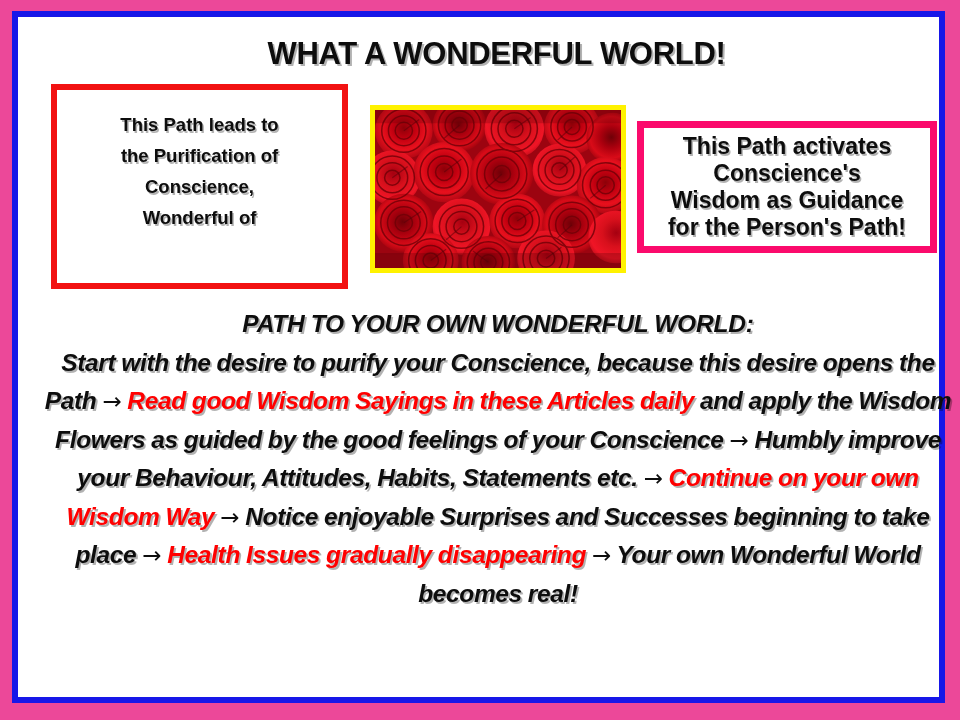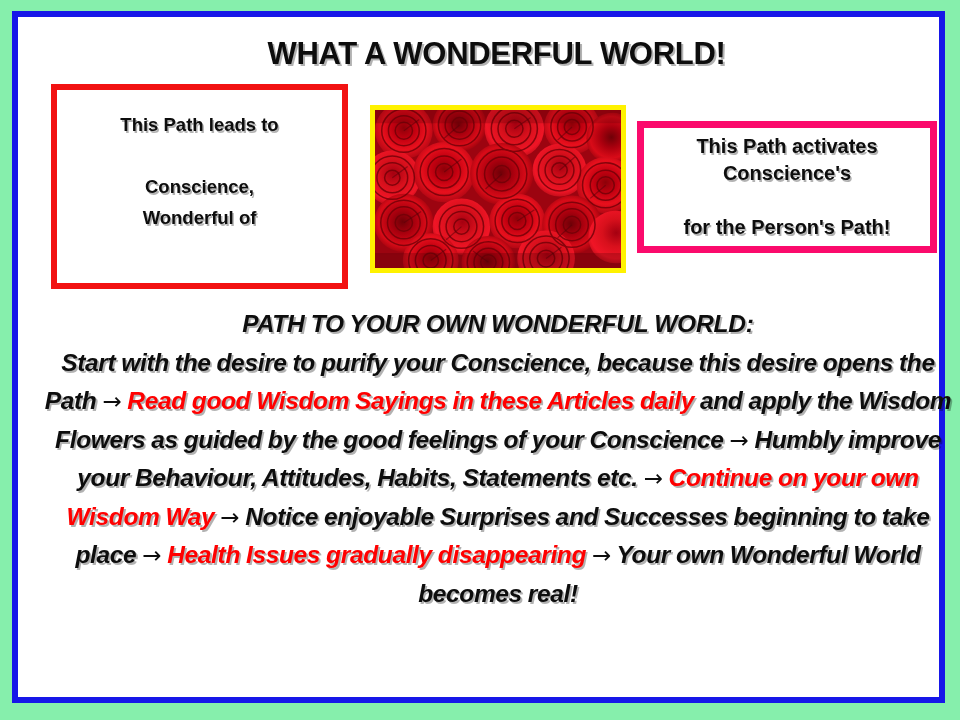--- a/index.html
+++ b/index.html
@@ -13,21 +13,21 @@
     overflow: hidden;
     font-family: "Liberation Sans", "DejaVu Sans", sans-serif;
   }
 
   
   #poster {
     position: absolute;
     left: 0; top: 0;
     width: 960px;
     height: 720px;
-    background: #86efac;
+    background: #ec4899;
     box-sizing: border-box;
   }
   #blue-frame {
     position: absolute;
     left: 12px;
     top: 11px;
     width: 933px;
     height: 692px;
     border: 6px solid #1717E8;
     box-sizing: border-box;
@@ -86,21 +86,21 @@
     border: 7px solid #FB0A6C;
     background: #ffffff;
     box-sizing: border-box;
     display: flex;
     align-items: center;
     justify-content: center;
   }
   #right-box .calltext {
     width: 100%;
     text-align: center;
-    font-size: 20px;
+    font-size: 23px;
     line-height: 27px;
     font-weight: bold;
     color: #0d0d0d;
     text-shadow: 1.5px 1.5px 0 rgba(0,0,0,0.30);
     padding: 0 4px;
     box-sizing: border-box;
   }
 
   
   #roses-frame {
@@ -157,21 +157,21 @@
 </style>
 </head>
 <body>
 
 <div id="poster">
   <div id="blue-frame">
 
     <div id="title">WHAT A WONDERFUL WORLD!</div>
 
     <div id="left-box">
-      <div class="calltext"><span>This Path leads to</span><br><br><span>Conscience,</span><br><span>Wonderful of</span><br><br></div>
+      <div class="calltext"><span>This Path leads to</span><br><span>the Purification of</span><br><span>Conscience,</span><br><span>Wonderful of</span><br><br></div>
     </div>
 
     <div id="roses-frame">
       <svg id="roses-img" viewBox="0 0 256 168" preserveAspectRatio="none">
         <defs>
           <radialGradient id="rg1" cx="50%" cy="45%" r="62%">
             <stop offset="0%" stop-color="#8d0008"></stop>
             <stop offset="32%" stop-color="#c20010"></stop>
             <stop offset="62%" stop-color="#e8101d"></stop>
             <stop offset="100%" stop-color="#9b0410"></stop>
@@ -281,19 +281,19 @@
           </g>
           <g opacity="0.25">
             <path d="M0 0 H256 V14 H0 Z" fill="#5c0006"></path>
             <path d="M0 152 H256 V168 H0 Z" fill="#4d0005"></path>
           </g>
         </g>
       </svg>
     </div>
 
     <div id="right-box">
-      <div class="calltext"><span>This Path activates</span><br><span>Conscience's</span><br><br><span>for the Person's Path!</span></div>
+      <div class="calltext"><span>This Path activates</span><br><span>Conscience's</span><br><span>Wisdom as Guidance</span><br><span>for the Person's Path!</span></div>
     </div>
 
     <div id="body-text"><span class="head">PATH TO YOUR OWN WONDERFUL WORLD:</span><span>Start with the desire to purify your Conscience, because this desire opens the Path </span><span class="arrow">→</span><span> </span><span class="hl">Read good Wisdom Sayings in these Articles daily</span><span> and apply the Wisdom Flowers as guided by the good feelings of your Conscience </span><span class="arrow">→</span><span> Humbly improve your Behaviour, Attitudes, Habits, Statements etc. </span><span class="arrow">→</span><span> </span><span class="hl">Continue on your own Wisdom Way</span><span> </span><span class="arrow">→</span><span> Notice enjoyable Surprises and Successes beginning to take place </span><span class="arrow">→</span><span> </span><span class="hl">Health Issues gradually disappearing</span><span> </span><span class="arrow">→</span><span> Your own Wonderful World becomes real!</span></div>
 
   </div>
 </div>
 
 </body></html>

